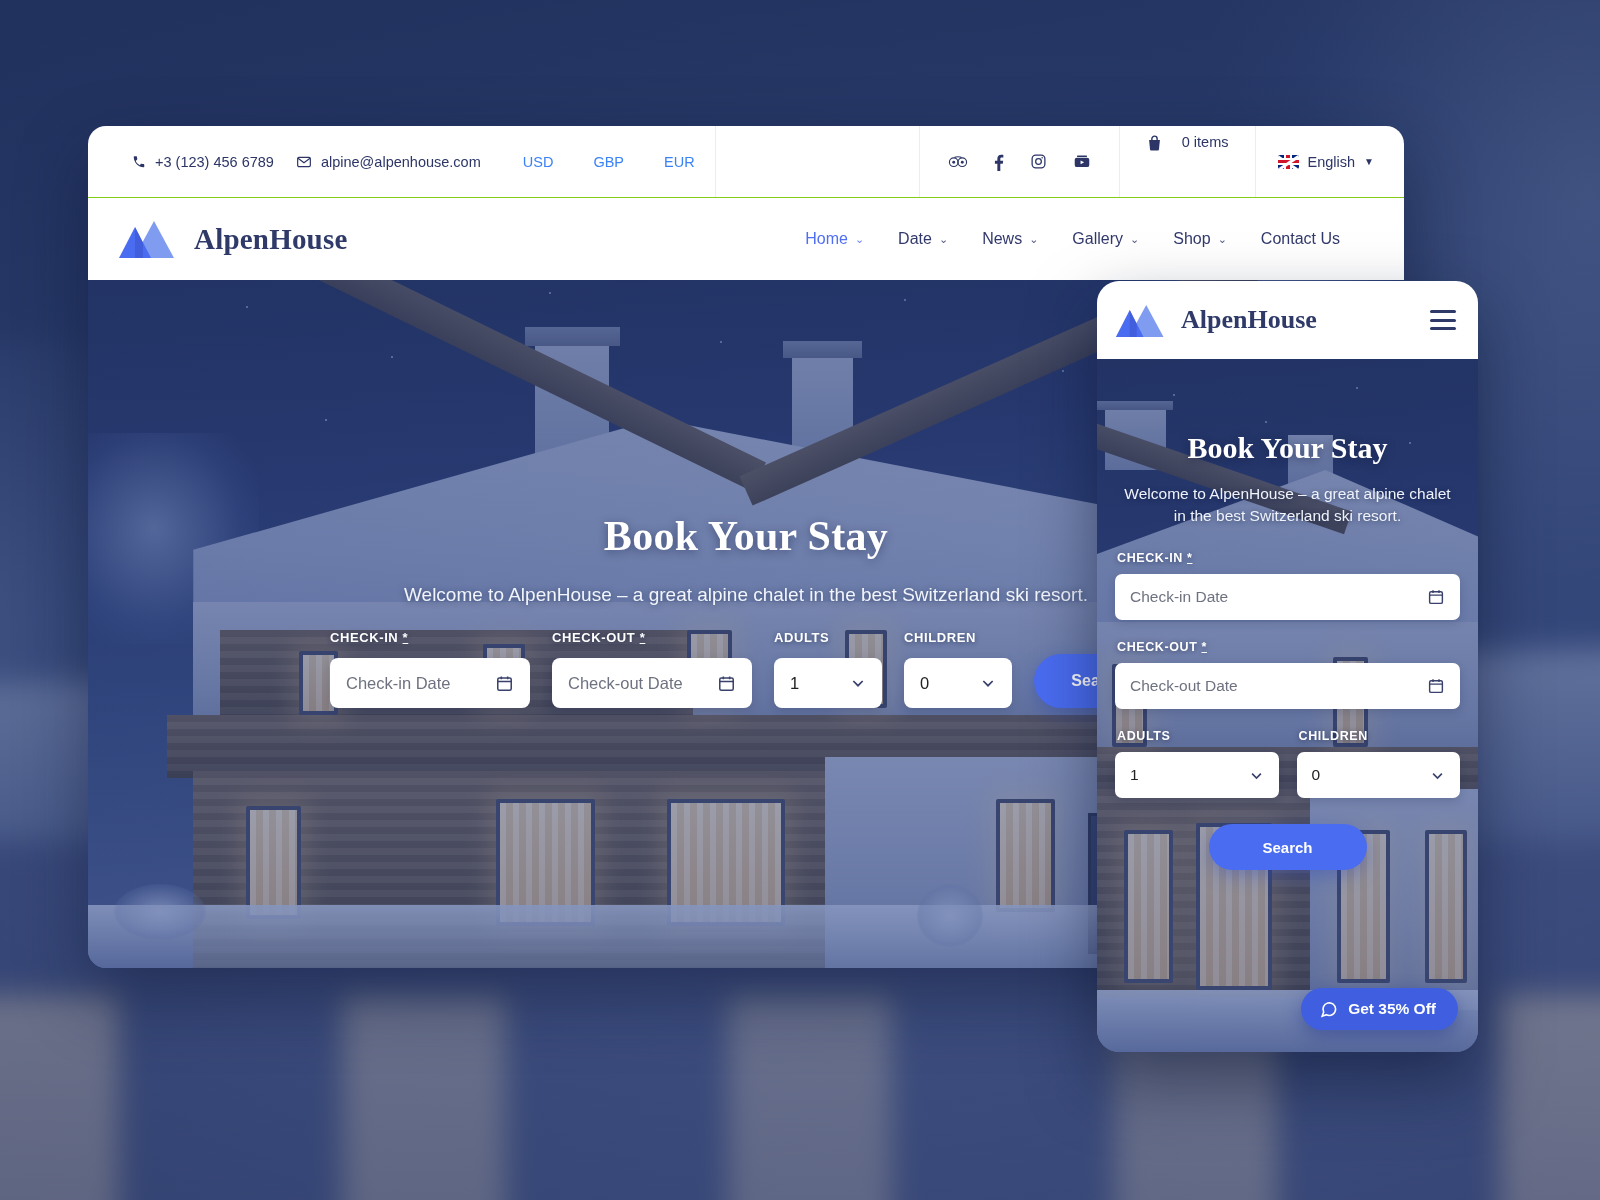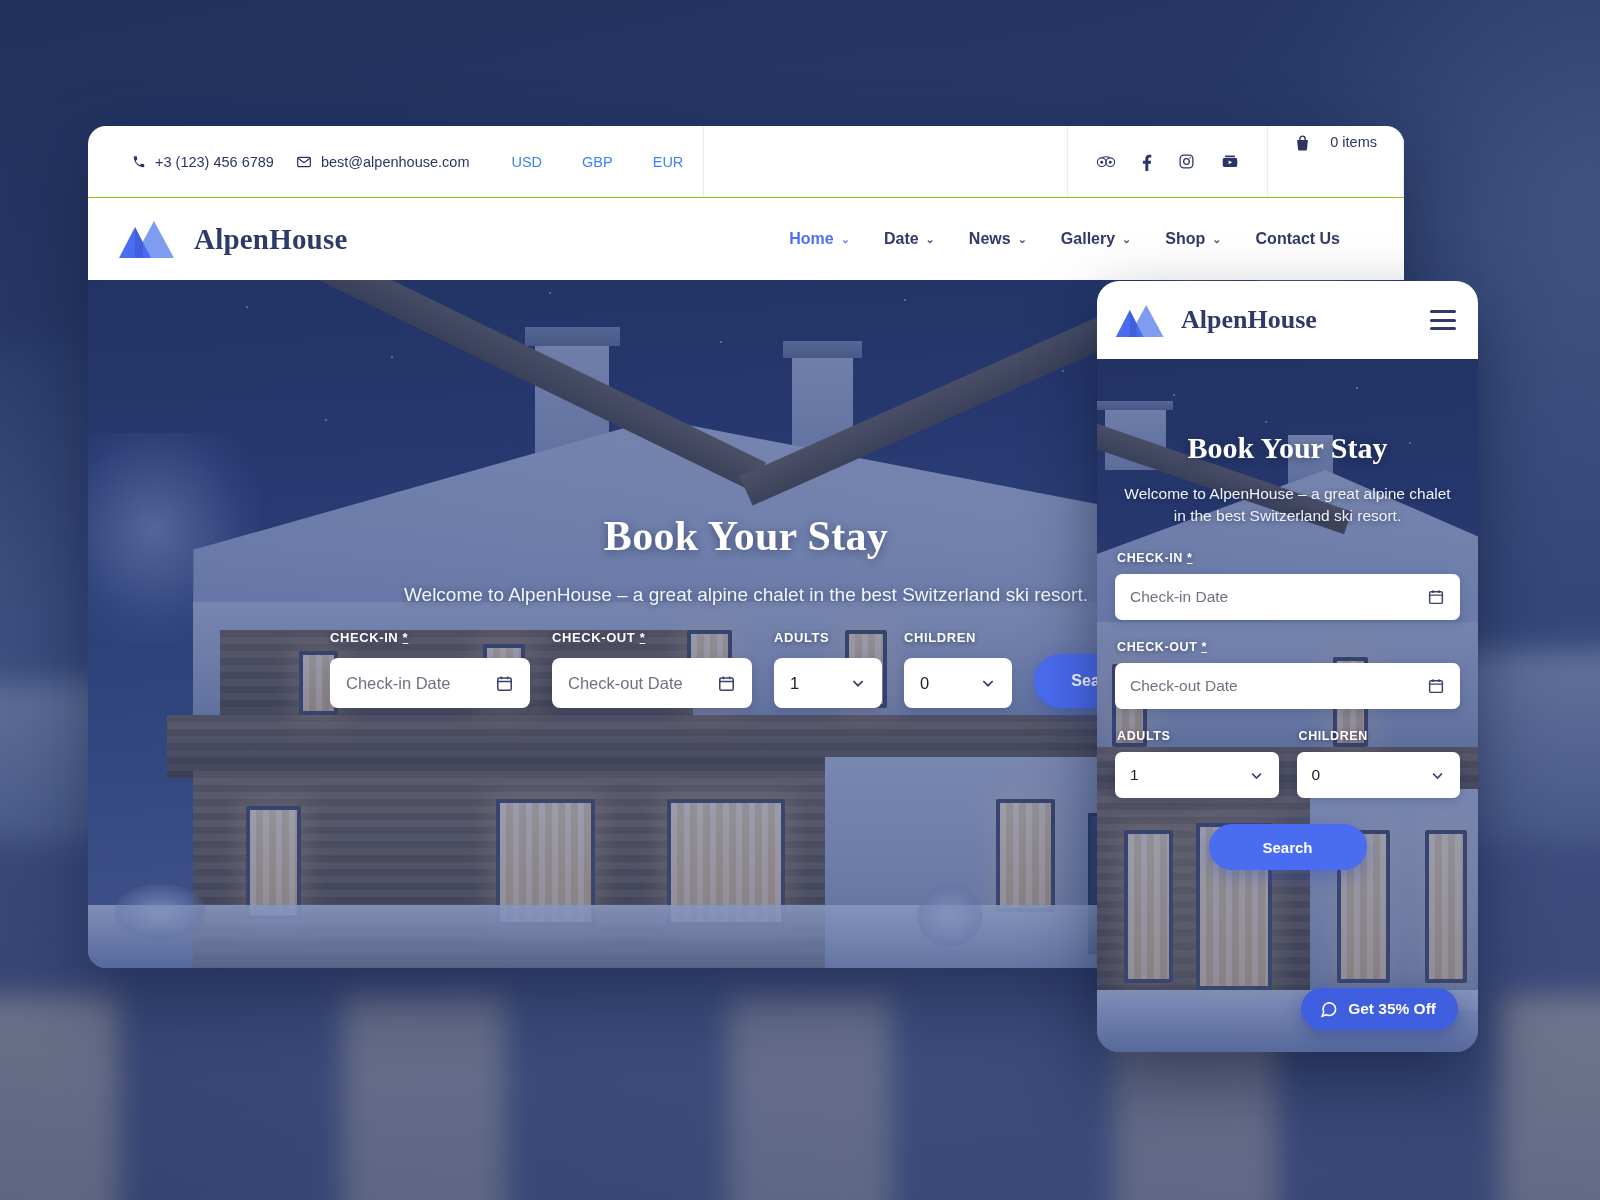--- a/index.html
+++ b/index.html
@@ -220,21 +220,21 @@
     font-size: 29px; font-weight: 700; color: #2f3a68; letter-spacing: .2px;
   }
   .nav-menu {
     flex: 1;
     display: flex; align-items: center; justify-content: flex-end;
     gap: 34px;
     padding-right: 34px;
   }
   .nav-item {
     display: flex; align-items: center; gap: 7px;
-    font-size: 16px; font-weight: 700; color: #32396b;
+    font-size: 16px; font-weight: 400; color: #32396b;
     white-space: nowrap;
   }
   .nav-item.active { color: #4f6ef2; }
   .nav-item .chev { font-size: 11px; opacity: .85; }
   .search-box {
     display: flex; align-items: center;
     width: 232px; height: 50px;
     background: #fafafb;
     border-radius: 9px;
     padding: 0 16px;
@@ -422,21 +422,21 @@
         </span>
         <span>+3 (123) 456 6789</span>
       </div>
       <div class="tb-item">
         <span>
           <svg width="16" height="16" viewBox="0 0 24 24" fill="none" stroke="#2c3566" stroke-width="1.8">
               <rect x="2.5" y="5" width="19" height="14" rx="2"></rect>
               <path d="M3 6.5l9 6.5 9-6.5"></path>
             </svg>
         </span>
-        <span>best@alpenhouse.com</span>
+        <span>alpine@alpenhouse.com</span>
       </div>
       <span class="tb-cur">USD</span>
       <span class="tb-cur">GBP</span>
       <span class="tb-cur">EUR</span>
     </div>
 
     <div class="topbar-spacer"></div>
 
     <div class="topbar-social">
       <span>
@@ -472,20 +472,28 @@
     <div class="topbar-cart">
       <span>
         <svg width="17" height="18" viewBox="0 0 22 22" fill="#2c3566">
             <path d="M4 7h14l-1.2 12.2c-.1.9-.8 1.6-1.7 1.6H6.9c-.9 0-1.6-.7-1.7-1.6L4 7z"></path>
             <path d="M7.6 8V5.5a3.4 3.4 0 016.8 0V8" fill="none" stroke="#2c3566" stroke-width="1.8"></path>
           </svg>
       </span>
       <span>0 items</span>
     </div>
 
+    <div class="topbar-lang">
+      <span class="flag">
+          <i class="fv"></i>
+          <i class="fh"></i>
+        </span>
+      <span>English</span>
+      <span class="caret-sm">▼</span>
+    </div>
   </div>
 
   <div class="navbar">
     <div class="brand">
       <span class="logo">
         <svg width="60" height="42" viewBox="0 0 60 42">
           <polygon points="36,3 56,40 16,40" fill="#7f9cf0"></polygon>
           <polygon points="17,9 33,40 1,40" fill="#4a6cf0"></polygon>
           <polygon points="17,9 25,25 25,40 17,40" fill="#3f59d6" opacity="0.75"></polygon>
         </svg>

